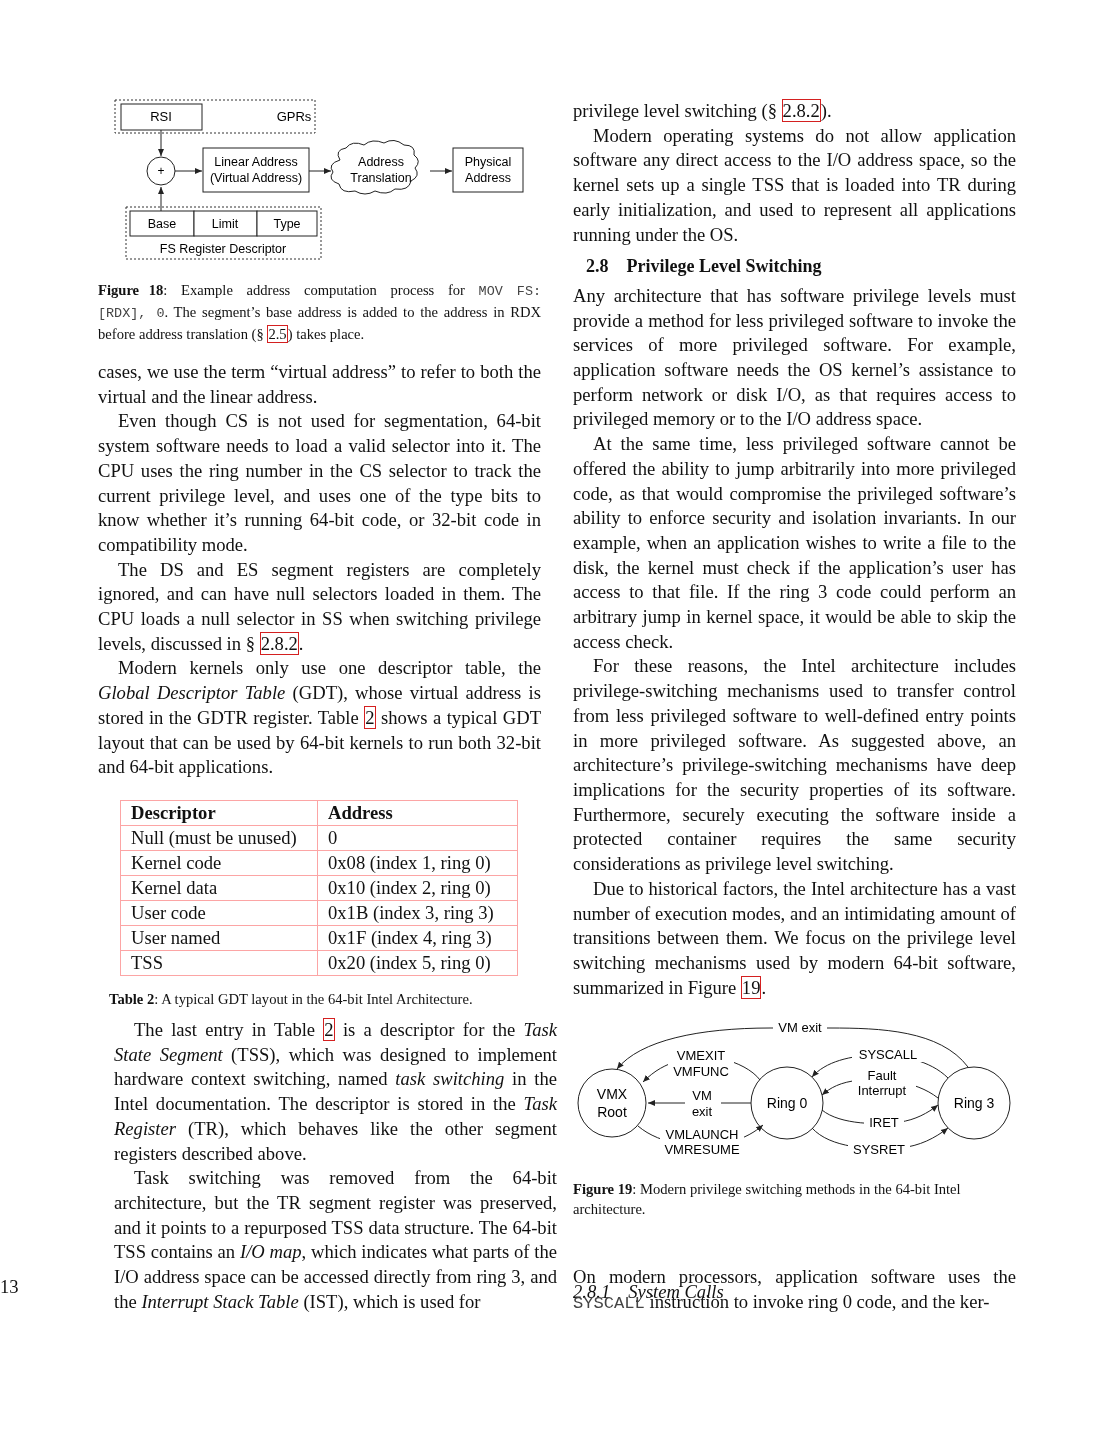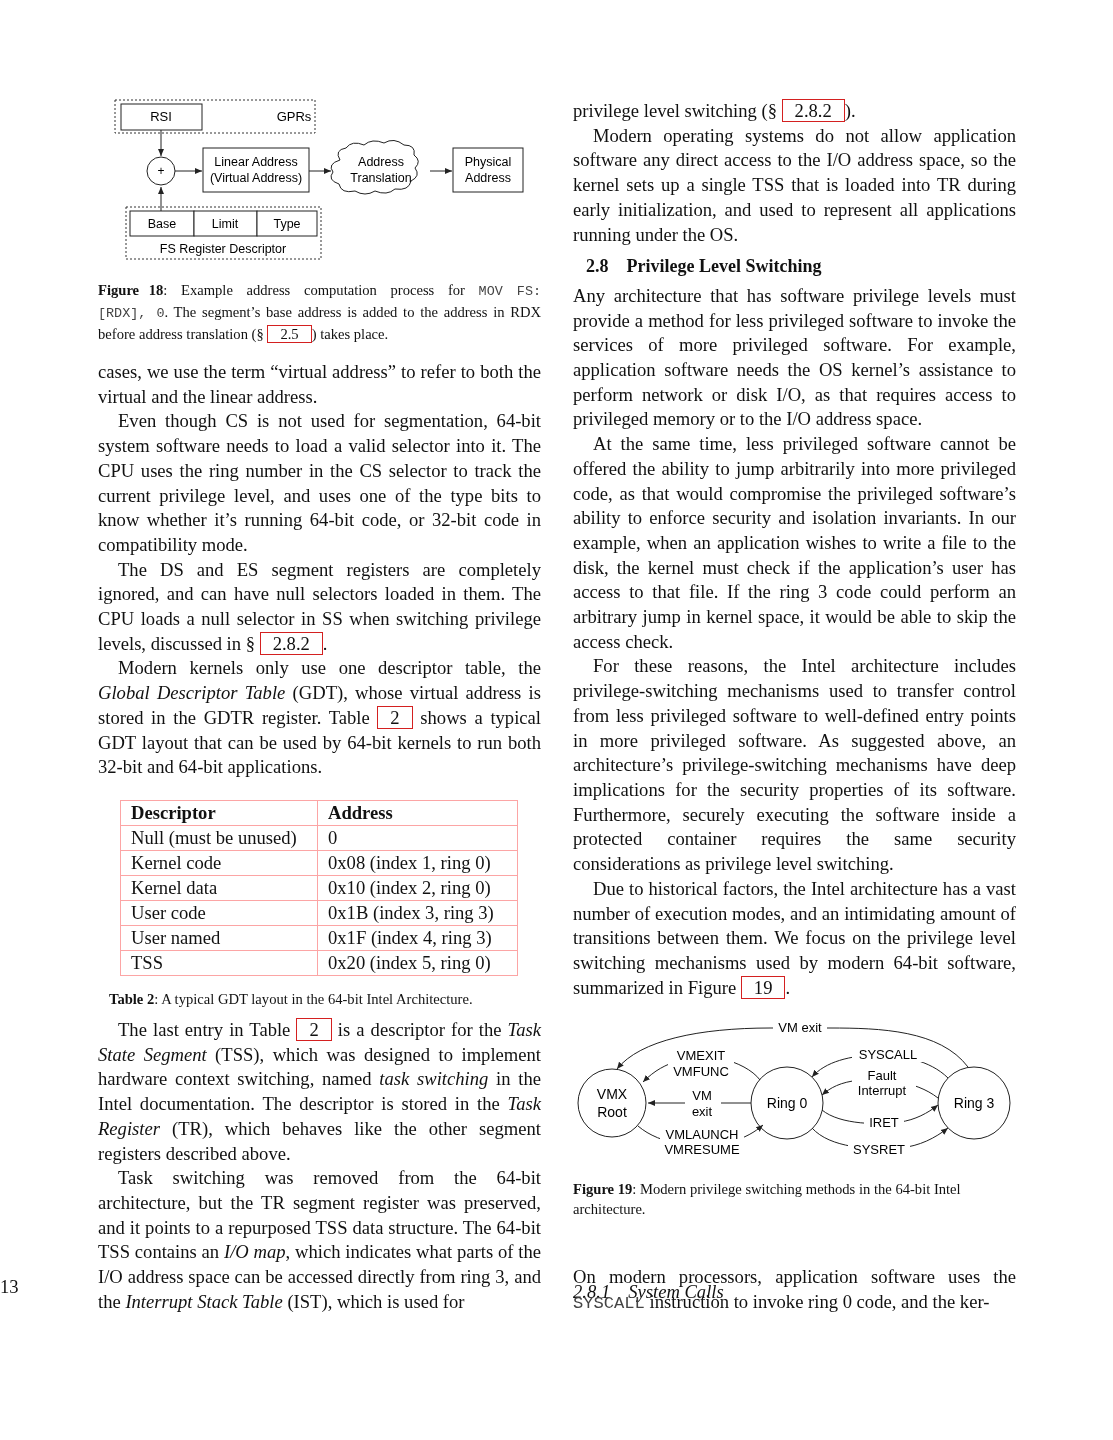--- a/index.html
+++ b/index.html
@@ -4,21 +4,21 @@
 <style>
   html, body { margin: 0; padding: 0; background: #ffffff; }
   body { width: 1113px; height: 1440px; position: relative; overflow: hidden;
          font-family: "Liberation Serif", serif; color: #111; }
   .col { position: absolute; top: 0; width: 443px; font-size: 18.6px; line-height: 24.7px; text-align: justify; }
   .col-left { left: 98px; }
   .col-right { left: 573px; }
   p { margin: 0; }
   .indent { text-indent: 20px; }
   .mono { font-family: "Liberation Mono", monospace; font-size: 0.92em; }
-  .ref { border: 1.5px solid #d42020; padding: 0 12px; }
+  .ref { border: 1.5px solid #d42020; padding: 0 0; }
   .caption { font-size: 14.6px; line-height: 20px; text-align: justify; }
   .caption b { font-weight: bold; }
   .sec-title { font-weight: bold; font-size: 18px; margin: 13px; }
   .subsec-title { font-style: italic; font-size: 18.6px; }
   svg text { font-family: "Liberation Sans", sans-serif; }
   table.gdt { border-collapse: collapse; font-size: 18.6px; line-height: 22px; }
   table.gdt td, table.gdt th { border: 1px solid #fca5a5; padding: 1px 10px 1px 10px; text-align: left; }
   table.gdt th { font-weight: bold; }
   .pagenum { position: absolute; top: 1276px; left: 0; width: 1089px; font-size: 18.6px; }
 </style>
@@ -111,21 +111,21 @@
     <tr>
           <td>TSS</td>
           <td>0x20 (index 5, ring 0)</td>
         </tr>
   </tbody>
     </table>
   <div class="caption" style="position:absolute;top:989px;left:11px;width:440px;text-align:left;">
     <b>Table 2</b><span>:  A typical GDT layout in the 64-bit Intel Architecture.</span>
   </div>
 
-  <div style="position:absolute;top:1018px;left:0;width:443px;font-family:Liberation Serif, serif;">
+  <div style="position:absolute;top:1018px;left:16px;width:443px;font-family:Liberation Serif, serif;">
     <p class="indent"><span>The last entry in Table </span><span class="ref">2</span><span> is a descriptor for the </span><i>Task State Segment</i><span> (TSS), which was designed to implement hardware context switching, named </span><i>task switching</i><span> in the Intel documentation. The descriptor is stored in the </span><i>Task Register</i><span> (TR), which behaves like the other segment registers described above.</span></p>
     <p class="indent"><span>Task switching was removed from the 64-bit architecture, but the TR segment register was preserved, and it points to a repurposed TSS data structure.  The 64-bit TSS contains an </span><i>I/O map</i><span>, which indicates what parts of the I/O address space can be accessed directly from ring 3, and the </span><i>Interrupt Stack Table</i><span> (IST), which is used for</span></p>
   </div>
 </div>
 
 <div class="col col-right">
   <div style="position:absolute;top:99px;left:0;width:443px;">
     <p><span>privilege level switching (§ </span><span class="ref">2.8.2</span><span>).</span></p>
     <p class="indent">Modern operating systems do not allow application software any direct access to the I/O address space, so the kernel sets up a single TSS that is loaded into TR during early initialization, and used to represent all applications running under the OS.</p>
     <h3 class="sec-title" style="margin-top:7px;margin-bottom:5px;"><span>2.8</span><span style="display:inline-block;width:18px;"></span><span>Privilege Level Switching</span></h3>

